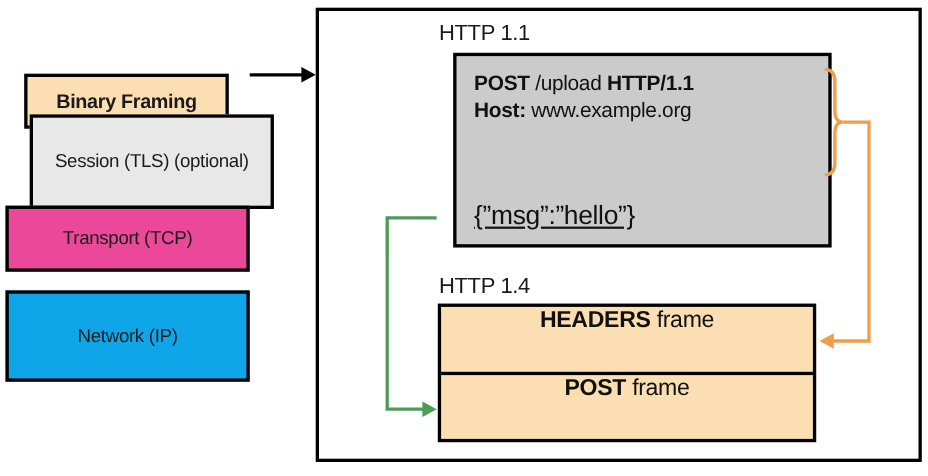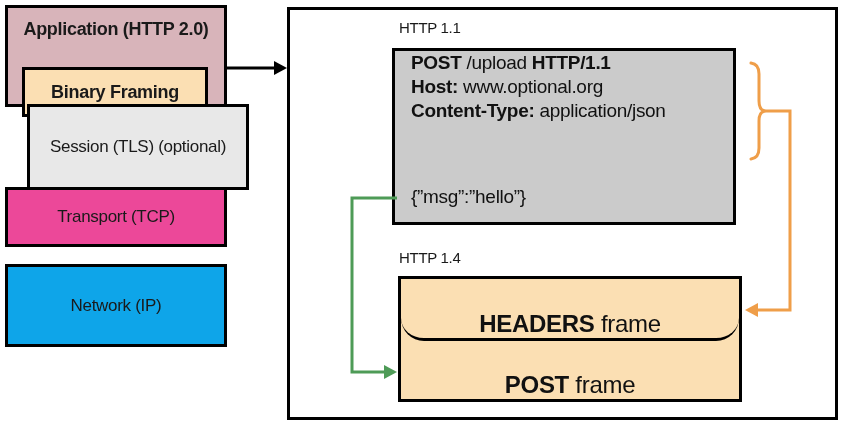--- a/index.html
+++ b/index.html
@@ -58,103 +58,99 @@
   
   .bigbox {
     position: absolute;
     left: 287px; top: 7px;
     width: 551px; height: 413px;
     border: 3px solid #000;
     background: #ffffff;
   }
   .sec-label {
     position: absolute;
-    font-size: 15px;
+    font-size: 20px;
     color: #1a1a1a;
   }
   .sec-label-http11 { left: 399px; top: 19px; }
   .sec-label-http2  { left: 399px; top: 249px; }
 
   .request-box {
     position: absolute;
-    left: 392px; top: 48px;
+    left: 412px; top: 48px;
     width: 344px; height: 177px;
     background: #cbcbcb;
     border: 3px solid #000;
-    padding: 0 16px 0 16px;
+    padding: 14px 16px 0 16px;
     font-size: 19px;
     color: #111;
   }
   .req-line { white-space: pre; line-height: 24px; }
   .req-body {
     position: absolute;
     left: 16px; top: 134px;
     white-space: pre;
-    font-size: 19px;
+    font-size: 24px;
     line-height: 24px;
+    text-decoration: underline;
   }
 
   .frames-box {
     position: absolute;
     left: 398px; top: 276px;
     width: 344px; height: 126px;
     border: 3px solid #000;
     background: #fbdfb3;
     display: flex;
     flex-direction: column;
   }
   .frame-row {
     flex: 1;
     display: flex;
-    align-items: flex-end;
+    align-items: flex-start;
     justify-content: center;
-    font-size: 24px;
+    font-size: 21px;
     color: #111;
     white-space: pre;
-    border-radius: 23px;
   }
   .frame-row-headers { border-bottom: 3px solid #000; }
 
   
   .overlay {
     position: absolute;
     left: 0; top: 0;
     width: 844px; height: 433px;
     pointer-events: none;
   }
 </style>
 </head>
 <body>
 
 <div class="canvas">
 
-  <div class="layer layer-app">
-    <span>Application (HTTP 2.0)</span>
-  </div>
   <div class="binary-box">
     <span>Binary Framing</span>
   </div>
   <div class="layer layer-session">
     <span>Session (TLS) (optional)</span>
   </div>
   <div class="layer layer-transport">
     <span>Transport (TCP)</span>
   </div>
   <div class="layer layer-network">
     <span>Network (IP)</span>
   </div>
 
   <div class="bigbox"></div>
 
   <div class="sec-label sec-label-http11">HTTP 1.1</div>
 
   <div class="request-box">
     <div class="req-line"><span class="b">POST</span><span> /upload </span><span class="b">HTTP/1.1</span></div>
-    <div class="req-line"><span class="b">Host:</span><span> www.optional.org</span></div>
-    <div class="req-line"><span class="b">Content-Type:</span><span> application/json</span></div>
+    <div class="req-line"><span class="b">Host:</span><span> www.example.org</span></div>
     <div class="req-body">{”msg”:”hello”}</div>
   </div>
 
   <div class="sec-label sec-label-http2">HTTP 1.4</div>
 
   <div class="frames-box">
     <div class="frame-row frame-row-headers"><span class="b">HEADERS</span><span> frame</span></div>
     <div class="frame-row"><span class="b">POST</span><span> frame</span></div>
   </div>
 

